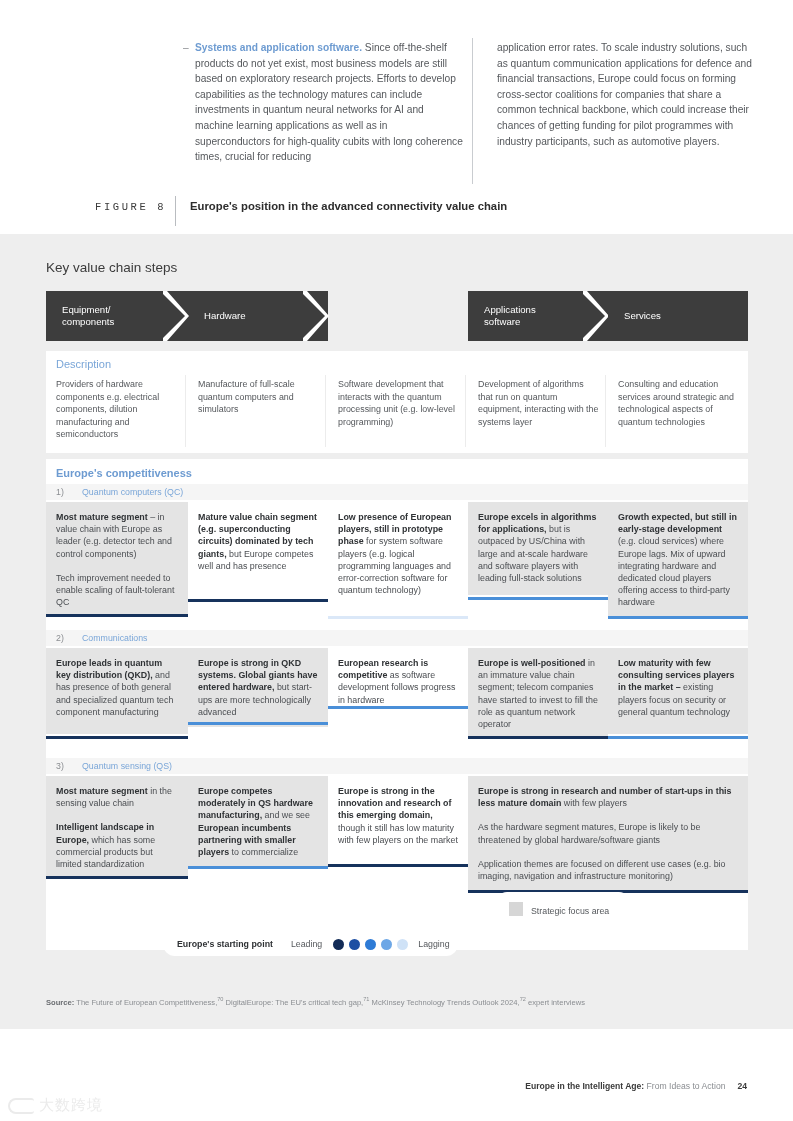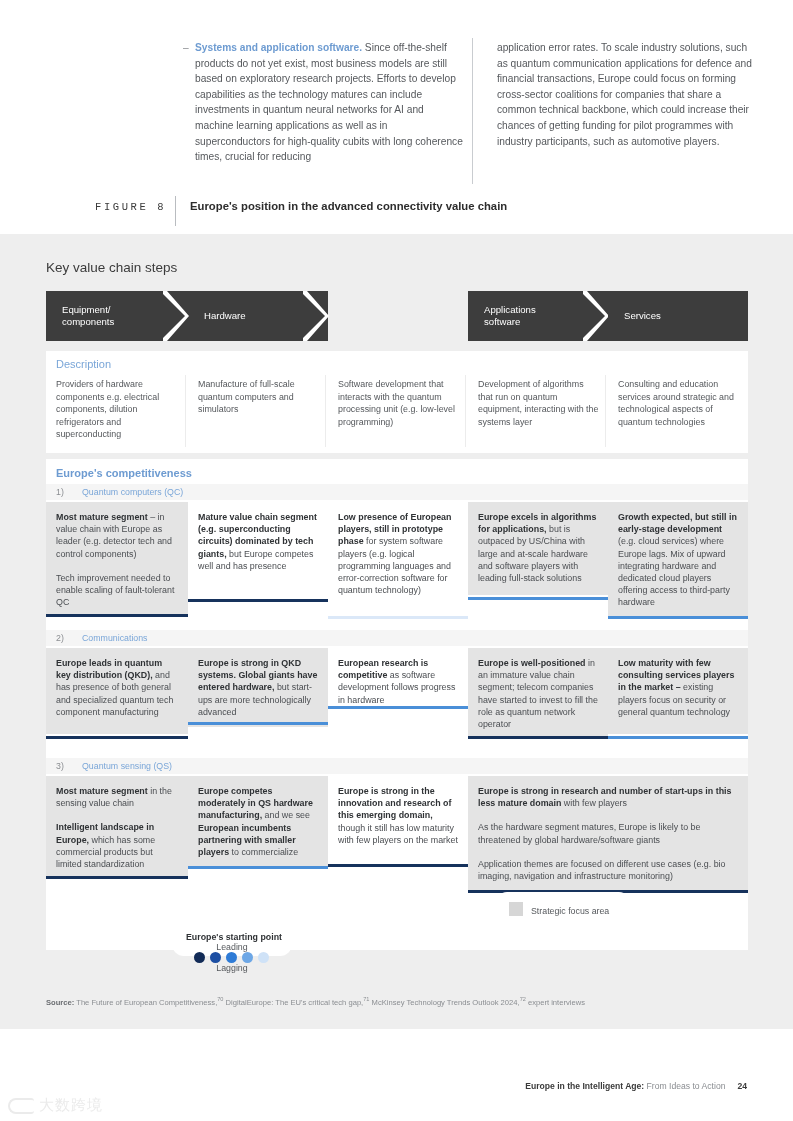--- a/index.html
+++ b/index.html
@@ -162,21 +162,21 @@
           <span class="notch"></span>
         </div>
         <div class="chev" style="left: 562px; width: 140px;">
           <span class="lbl">Services</span>
         </div>
       </div>
 
     <div class="card" id="desc-card" style="left:46px; top:117px; width:702px; height:102px;">
       <div class="subhead" style="left:10px; top:7px;">Description</div>
       <div id="desc-cells">
-          <div class="desc-cell" style="left: 10px; top: 27px; width: 124px;">Providers of hardware components e.g. electrical components, dilution refrigerators and superconducting</div>
+          <div class="desc-cell" style="left: 10px; top: 27px; width: 124px;">Providers of hardware components e.g. electrical components, dilution manufacturing and semiconductors</div>
           <div class="desc-cell" style="left: 152px; top: 27px; width: 122px;">Manufacture of full-scale quantum computers and simulators</div>
           <div class="desc-cell" style="left: 292px; top: 27px; width: 122px;">Software development that interacts with the quantum processing unit (e.g. low-level programming)</div>
           <div class="desc-cell" style="left: 432px; top: 27px; width: 122px;">Development of algorithms that run on quantum equipment, interacting with the systems layer</div>
           <div class="desc-cell" style="left: 572px; top: 27px; width: 122px;">Consulting and education services around strategic and technological aspects of quantum technologies</div>
           <div style="position: absolute; top: 24px; height: 72px; width: 1px; background: rgb(236, 236, 236); left: 139px;"></div>
           <div style="position: absolute; top: 24px; height: 72px; width: 1px; background: rgb(236, 236, 236); left: 279px;"></div>
           <div style="position: absolute; top: 24px; height: 72px; width: 1px; background: rgb(236, 236, 236); left: 419px;"></div>
           <div style="position: absolute; top: 24px; height: 72px; width: 1px; background: rgb(236, 236, 236); left: 559px;"></div>
         </div>
     </div>
@@ -246,21 +246,21 @@
           <div class="bar" style="left: 282px; width: 140px; top: 405px; background: rgb(22, 50, 92);"></div>
           <div class="cell shaded" style="left: 422px; top: 317px; width: 280px; min-height: 112px;">
             <div><b>Europe is strong in research and number of start-ups in this less mature domain</b><span> with few players</span></div>
             <span class="p2">As the hardware segment matures, Europe is likely to be threatened by global hardware/software giants</span>
             <span class="p2">Application themes are focused on different use cases (e.g. bio imaging, navigation and infrastructure monitoring)</span>
           </div>
           <div class="bar" style="left: 422px; width: 280px; top: 431px; background: rgb(22, 50, 92);"></div>
         </div>
     </div>
 
-    <div class="legend-pill" id="legend-main" style="left:172px; top:698px;flex-direction:column;">
+    <div class="legend-pill" id="legend-main" style="left:163px; top:698px;">
       <span class="legend-label">Europe's starting point</span>
       <span class="legend-sub">Leading</span>
       <span id="legend-dots" style="display:flex;align-items:center;">
           <span class="dot" style="background: rgb(18, 43, 87);"></span>
           <span class="dot" style="background: rgb(29, 79, 163);"></span>
           <span class="dot" style="background: rgb(46, 123, 214);"></span>
           <span class="dot" style="background: rgb(109, 167, 230);"></span>
           <span class="dot" style="background: rgb(207, 226, 247);"></span>
         </span>
       <span class="legend-sub">Lagging</span>

